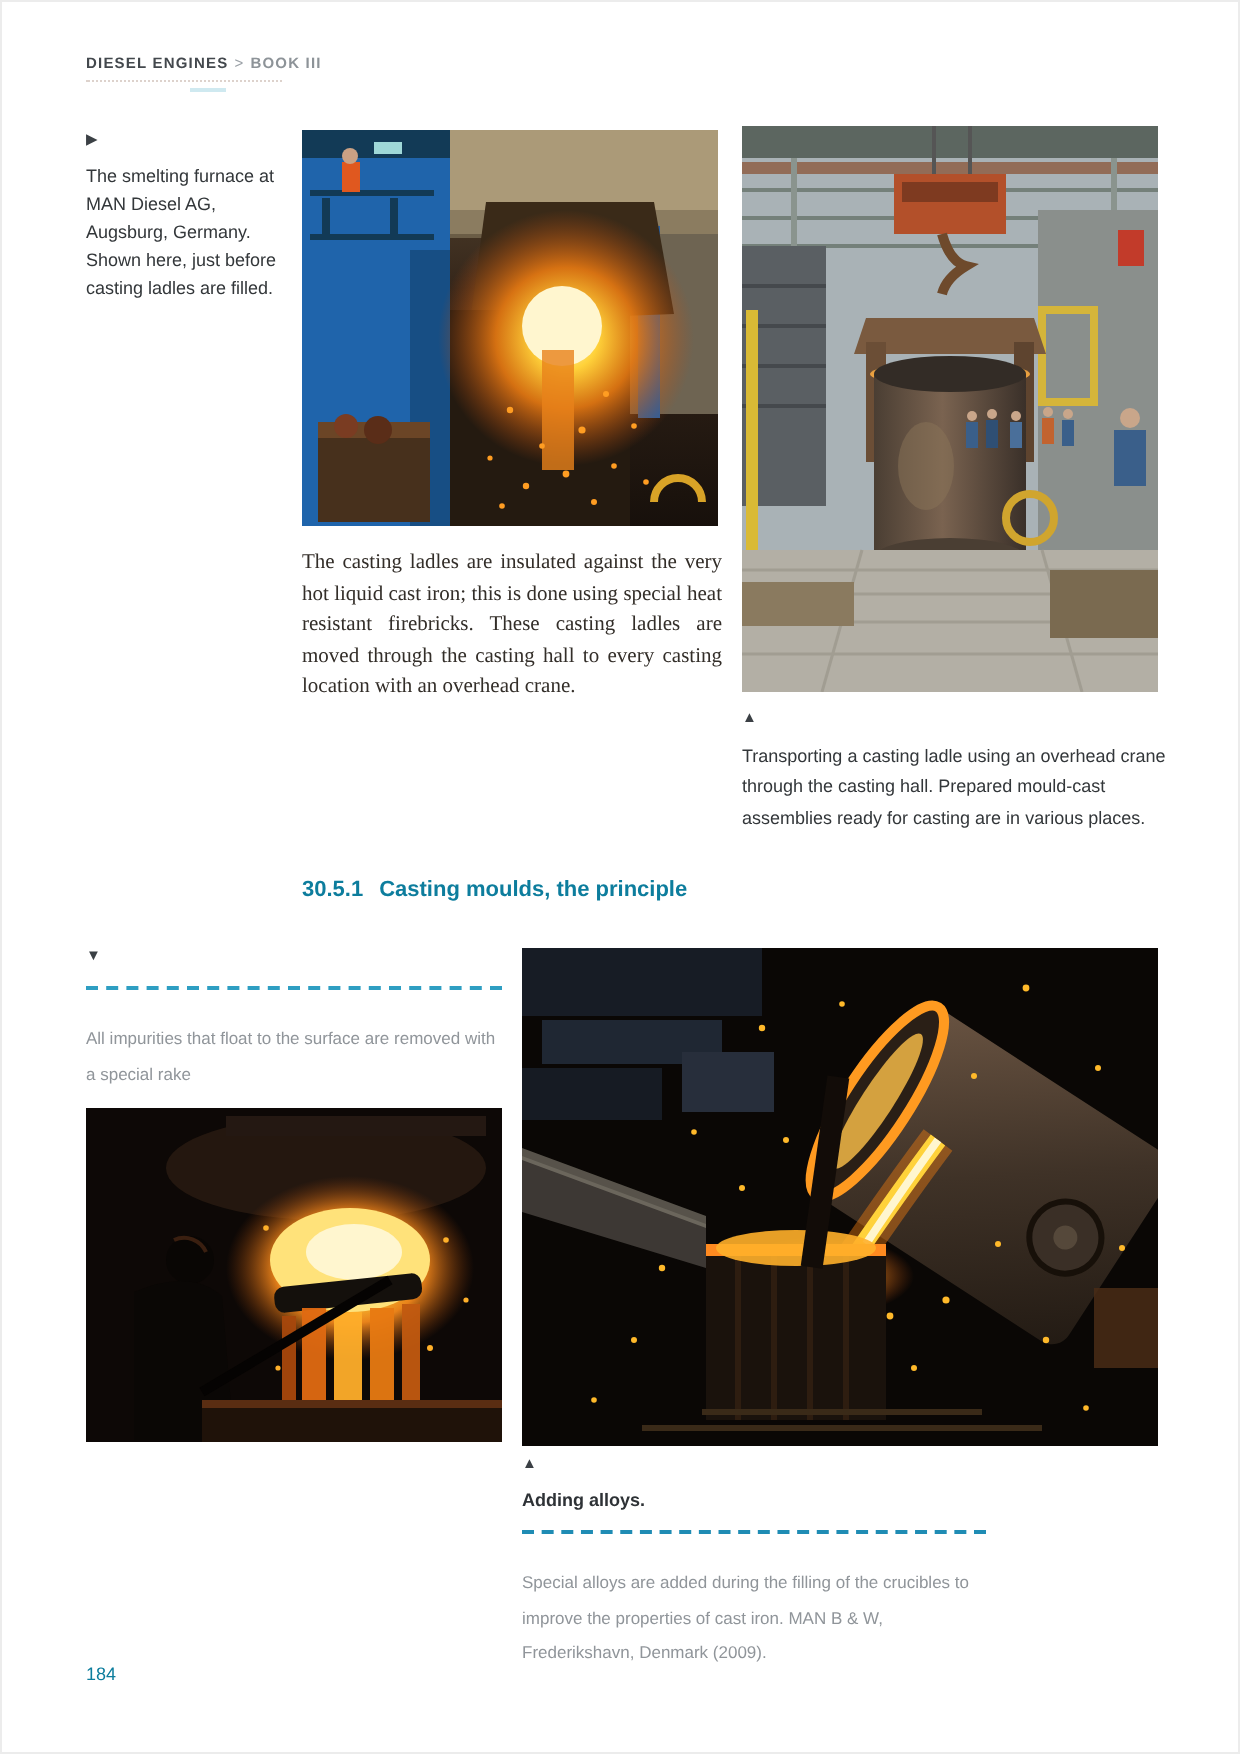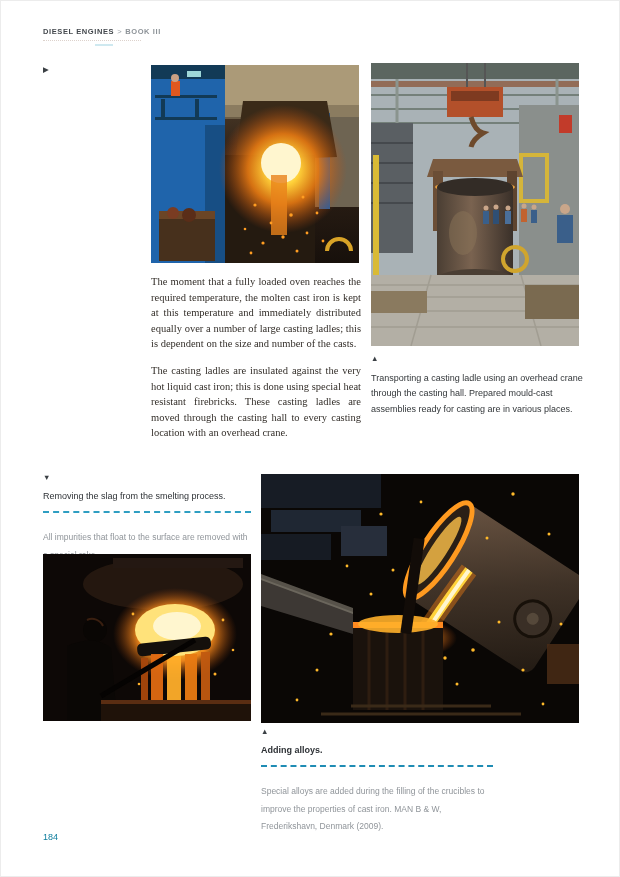--- a/index.html
+++ b/index.html
@@ -61,20 +61,21 @@
 <div class="page">
 
   <div class="book-header">
     <span class="bk">DIESEL ENGINES</span><span class="sep">&gt;</span><span class="sec">BOOK III</span>
   </div>
   <div class="header-rule"></div>
   <div class="header-rule-accent"></div>
 
   <div class="cap cap-furnace">
     <span class="cap-marker">▶</span>
+    <span>The smelting furnace at MAN Diesel AG, Augsburg, Germany. Shown here, just before casting ladles are filled.</span>
   </div>
 
   <svg class="photo photo-1" width="208" height="198" viewBox="0 0 208 198">
     <defs>
       <radialGradient id="glow1" cx="50%" cy="50%" r="50%">
         <stop offset="0%" stop-color="#fff4c0"></stop>
           <stop offset="25%" stop-color="#ffd23a"></stop>
         <stop offset="55%" stop-color="#e87a12" stop-opacity="0.9"></stop>
           <stop offset="100%" stop-color="#b84a10" stop-opacity="0"></stop>
       </radialGradient>
@@ -191,33 +192,34 @@
         <line x1="150" y1="212" x2="170" y2="283"></line>
     </g>
     <circle cx="144" cy="196" r="12" fill="none" stroke="#d0a52e" stroke-width="4"></circle>
     <rect x="0" y="228" width="56" height="22" fill="#8a7a5f"></rect>
     <rect x="154" y="222" width="54" height="34" fill="#7a6a50"></rect>
     <rect x="186" y="152" width="16" height="28" fill="#3a5f8a"></rect>
     <circle cx="194" cy="146" r="5" fill="#c9a68a"></circle>
   </svg>
 
   <div class="bodycol">
-    <p>The moment that a fully loaded oven reaches the required temperature, the molten cast iron is kept at this temperature and immediately distributed equally over a number of large casting ladles; this is dependent on the size and number of the casts.</p>
     <p>The casting ladles are insulated against the very hot liquid cast iron; this is done using special heat resistant firebricks. These casting ladles are moved through the casting hall to every casting location with an overhead crane.</p>
   </div>
 
   <div class="cap cap-transport">
     <span class="cap-marker">▲</span>
     <span>Transporting a casting ladle using an overhead crane through the casting hall. Prepared mould-cast assemblies ready for casting are in various places.</span>
   </div>
 
+  <div class="section-heading">
+    <span class="num">30.5.1</span><span>Casting moulds, the principle</span>
+  </div>
 
   <div class="cap cap-slag">
     <span class="cap-marker">▼</span>
-    <div class="cap-title">Removing the slag from the smelting process.</div>
     <hr class="dash-rule">
     <div class="cap-sub">All impurities that float to the surface are removed with a special rake</div>
   </div>
 
   <svg class="photo photo-3" width="208" height="167" viewBox="0 0 208 167">
     <defs>
       <radialGradient id="glow3" cx="50%" cy="50%" r="50%">
         <stop offset="0%" stop-color="#fff2b0"></stop>
           <stop offset="30%" stop-color="#ffd23a"></stop>
         <stop offset="60%" stop-color="#e8821a"></stop>

